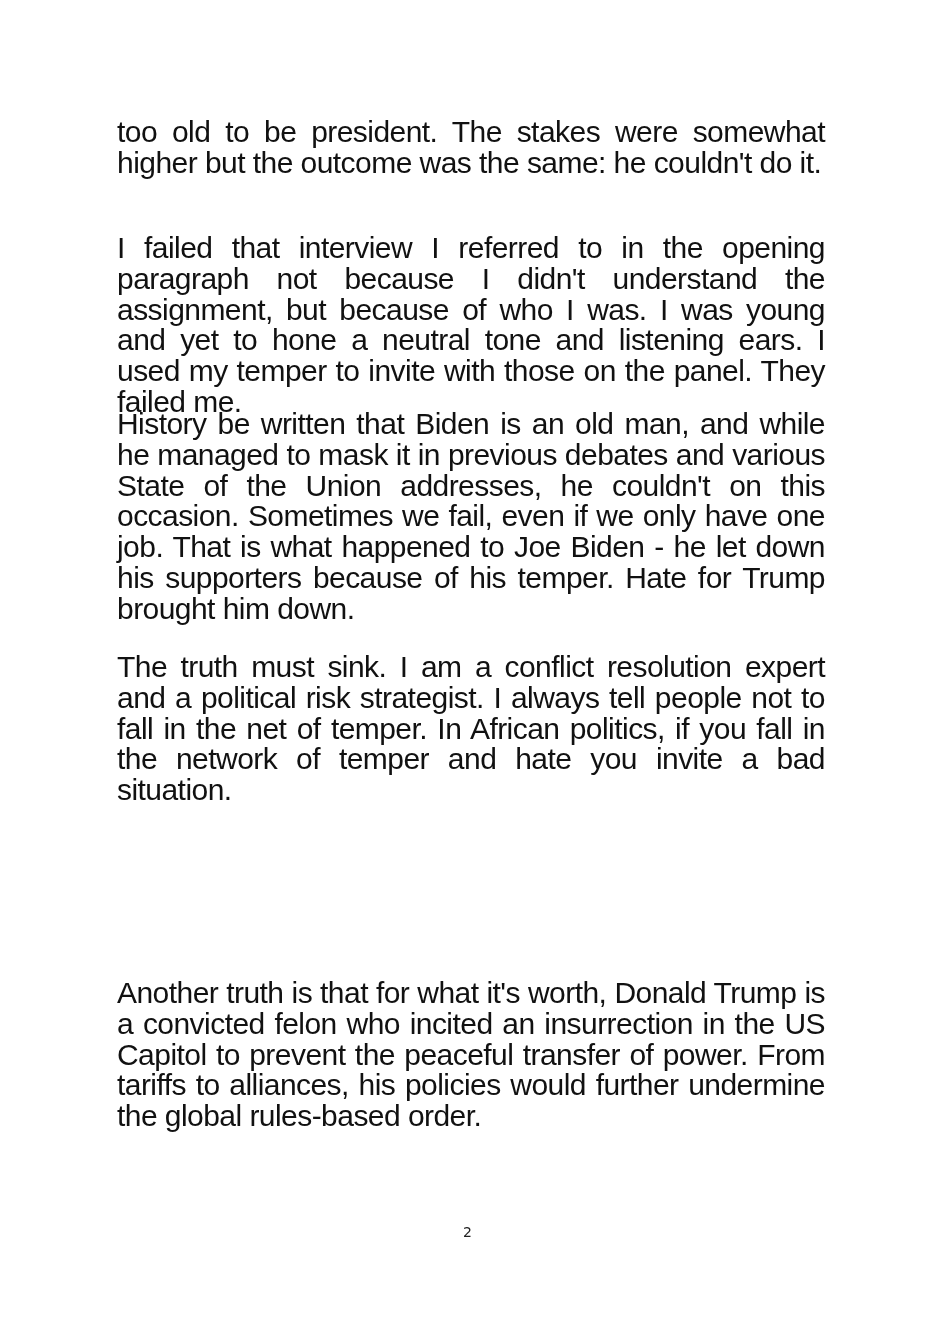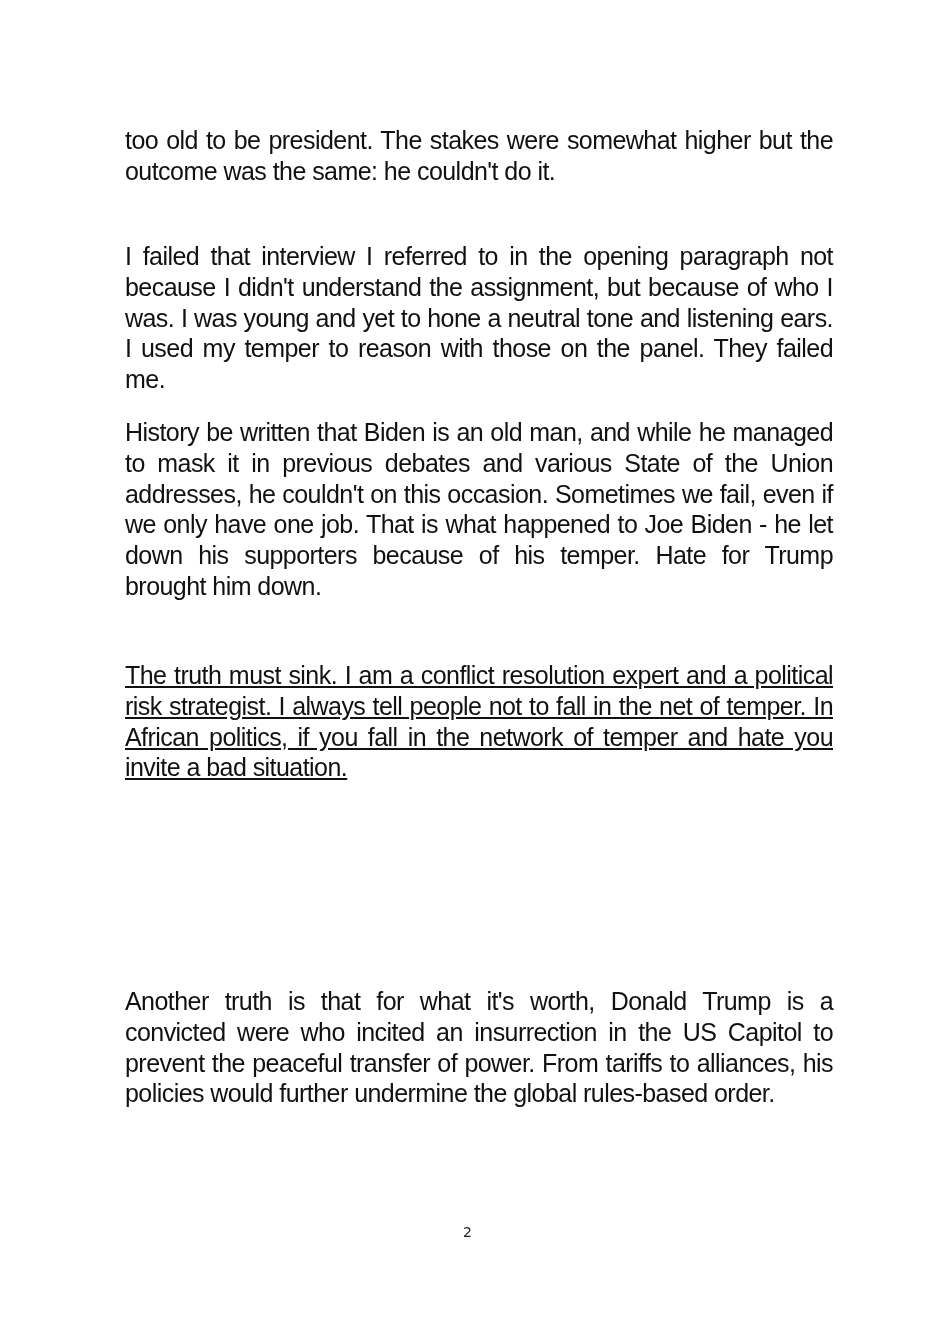--- a/index.html
+++ b/index.html
@@ -19,49 +19,49 @@
       position: absolute;
       left: 0; top: 0;
       width: 935px;
       height: 1322px;
       background: #ffffff;
     }
     .para {
       position: absolute;
       left: 113px;
       width: 708px;
-      font-size: 25px;
+      font-size: 30px;
       line-height: 30.8px;
       text-align: justify;
       letter-spacing: -0.55px;
       word-spacing: 0px;
-      margin: 12px;
+      margin: 4px;
       transform-origin: left top;
     }
     .para.last-left { text-align: justify; text-align-last: left; }
     #p1 { top: 113px; }
     #p2 { top: 229px; }
     #p3 { top: 405px; }
-    #p4 { top: 648px; text-decoration: underline; }
+    #p4 { top: 648px; }
     #p5 { top: 827px; }
     #p6 { top: 974px; }
     .page-number {
       position: absolute;
       top: 1224px;
       left: 0;
       width: 935px;
       text-align: center;
       font-size: 14px;
       font-family: "DejaVu Sans", "Liberation Sans", sans-serif;
       color: #222222;
     }
   </style>
 </head>
 <body>
 
 <div class="page">
   <p id="p1" class="para last-left">too old to be president. The stakes were somewhat higher but the outcome was the same: he couldn't do it.</p>
-  <p id="p2" class="para last-left">I failed that interview I referred to in the opening paragraph not because I didn't understand the assignment, but because of who I was. I was young and yet to hone a neutral tone and listening ears. I used my temper to reason with those on the panel. They failed me.</p>
+  <p id="p2" class="para last-left">I failed that interview I referred to in the opening paragraph not because I didn't understand the assignment, but because of who I was. I was young and yet to hone a neutral tone and listening ears. I used my temper to invite with those on the panel. They failed me.</p>
   <p id="p3" class="para last-left">History be written that Biden is an old man, and while he managed to mask it in previous debates and various State of the Union addresses, he couldn't on this occasion. Sometimes we fail, even if we only have one job. That is what happened to Joe Biden - he let down his supporters because of his temper. Hate for Trump brought him down.</p>
   <p id="p4" class="para last-left">The truth must sink. I am a conflict resolution expert and a political risk strategist.  I always tell people not to fall in the net of temper. In African politics, if you fall in the network of temper and hate you invite a bad situation.</p>
-  <p id="p6" class="para last-left"> Another truth is that for what it's worth, Donald Trump is a convicted were who incited an insurrection in the US Capitol to prevent the peaceful transfer of power. From tariffs to alliances, his policies would further undermine the global rules-based order.</p>
+  <p id="p6" class="para last-left"> Another truth is that for what it's worth, Donald Trump is a convicted felon who incited an insurrection in the US Capitol to prevent the peaceful transfer of power. From tariffs to alliances, his policies would further undermine the global rules-based order.</p>
   <div class="page-number">2</div>
 </div>
 
 </body></html>

